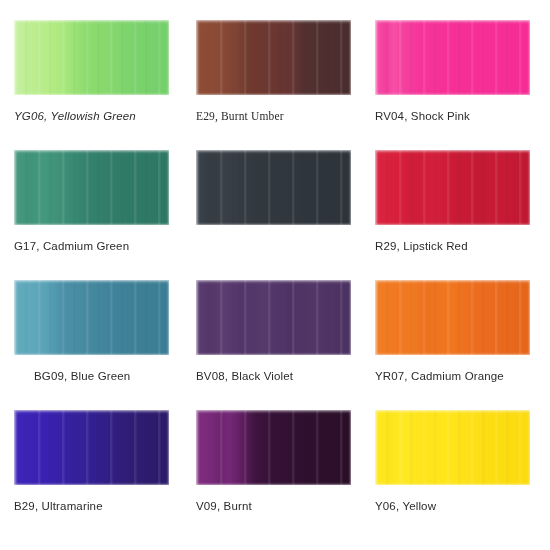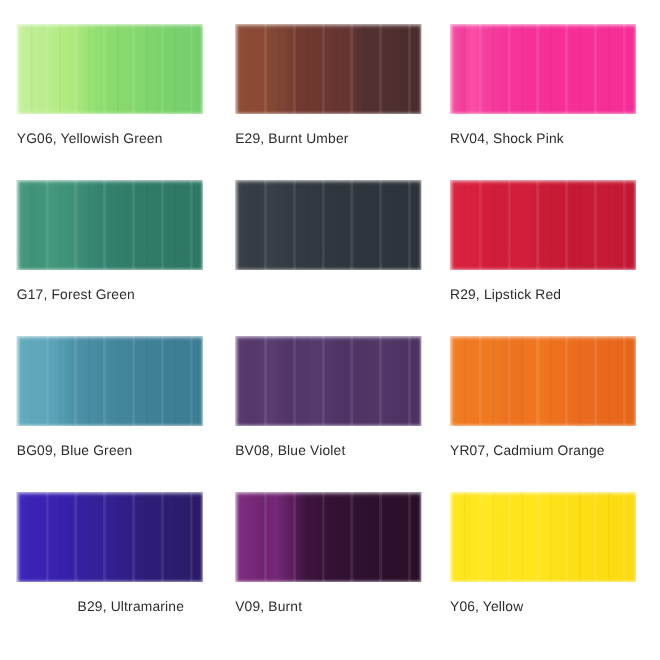--- a/index.html
+++ b/index.html
@@ -102,48 +102,48 @@
 
 <div id="swatch-chart" style="background: rgb(255, 255, 255);">
   <div class="grid">
 
     <div class="cell">
       <div class="swatch-wrap">
         <div class="swatch" style="background-image: linear-gradient(90deg, rgb(198, 240, 160) 0%, rgb(189, 238, 146) 10%, rgb(180, 236, 132) 24%, rgb(169, 232, 124) 32%, rgb(141, 220, 111) 46%, rgb(133, 216, 109) 62%, rgb(122, 210, 108) 80%, rgb(116, 207, 107) 100%);">
           <div class="streaks"></div>
         </div>
       </div>
-      <div class="label" style="color: rgb(43, 43, 43);">YG06, Yellowish Green</div>
+      <div class="label" style="color: rgb(43, 43, 43); font-style: italic;">YG06, Yellowish Green</div>
     </div>
 
     <div class="cell">
       <div class="swatch-wrap">
         <div class="swatch" style="background-image: linear-gradient(90deg, rgb(143, 76, 54) 0%, rgb(139, 74, 53) 14%, rgb(126, 68, 52) 26%, rgb(113, 58, 47) 33%, rgb(107, 55, 48) 48%, rgb(100, 52, 51) 62%, rgb(83, 48, 48) 70%, rgb(78, 46, 46) 86%, rgb(74, 44, 45) 100%);">
           <div class="streaks"></div>
         </div>
       </div>
-      <div class="label" style="color: rgb(43, 43, 43);">E29, Burnt Umber</div>
+      <div class="label" style="color: rgb(43, 43, 43); font-family: Liberation Serif, serif;">E29, Burnt Umber</div>
     </div>
 
     <div class="cell">
       <div class="swatch-wrap">
         <div class="swatch" style="background-image: linear-gradient(90deg, rgb(247, 79, 166) 0%, rgb(243, 61, 157) 7%, rgb(248, 79, 166) 12%, rgb(244, 64, 159) 19%, rgb(246, 53, 154) 28%, rgb(245, 47, 150) 52%, rgb(246, 47, 151) 78%, rgb(245, 44, 149) 100%);">
           <div class="streaks"></div>
         </div>
       </div>
       <div class="label" style="color: rgb(43, 43, 43);">RV04, Shock Pink</div>
     </div>
 
     <div class="cell">
       <div class="swatch-wrap">
         <div class="swatch" style="background-image: linear-gradient(90deg, rgb(72, 154, 128) 0%, rgb(63, 147, 120) 10%, rgb(68, 152, 125) 18%, rgb(62, 145, 119) 30%, rgb(53, 132, 112) 44%, rgb(49, 125, 105) 60%, rgb(47, 122, 102) 78%, rgb(45, 119, 100) 100%);">
           <div class="streaks"></div>
         </div>
       </div>
-      <div class="label" style="color: rgb(43, 43, 43);">G17, Forest Green</div>
+      <div class="label" style="color: rgb(43, 43, 43);">G17, Cadmium Green</div>
     </div>
 
     <div class="cell">
       <div class="swatch-wrap">
         <div class="swatch" style="background-image: linear-gradient(90deg, rgb(58, 65, 73) 0%, rgb(52, 59, 66) 12%, rgb(57, 64, 71) 18%, rgb(51, 58, 65) 30%, rgb(48, 55, 62) 50%, rgb(46, 53, 60) 72%, rgb(44, 51, 58) 100%);">
           <div class="streaks"></div>
         </div>
       </div>
     </div>
 
@@ -155,48 +155,48 @@
       </div>
       <div class="label" style="color: rgb(43, 43, 43);">R29, Lipstick Red</div>
     </div>
 
     <div class="cell">
       <div class="swatch-wrap">
         <div class="swatch" style="background-image: linear-gradient(90deg, rgb(98, 171, 190) 0%, rgb(95, 168, 188) 12%, rgb(87, 160, 182) 22%, rgb(74, 144, 166) 32%, rgb(69, 137, 159) 48%, rgb(64, 131, 154) 62%, rgb(61, 128, 150) 78%, rgb(59, 125, 148) 100%);">
           <div class="streaks"></div>
         </div>
       </div>
-      <div class="label" style="color: rgb(43, 43, 43);">BG09, Blue Green</div>
+      <div class="label" style="color: rgb(43, 43, 43); margin-left: 20px;">BG09, Blue Green</div>
     </div>
 
     <div class="cell">
       <div class="swatch-wrap">
         <div class="swatch" style="background-image: linear-gradient(90deg, rgb(90, 59, 112) 0%, rgb(85, 55, 106) 10%, rgb(91, 61, 114) 18%, rgb(81, 52, 104) 30%, rgb(86, 58, 110) 44%, rgb(78, 50, 100) 60%, rgb(82, 54, 104) 76%, rgb(75, 48, 97) 100%);">
           <div class="streaks"></div>
         </div>
       </div>
-      <div class="label" style="color: rgb(43, 43, 43);">BV08, Blue Violet</div>
+      <div class="label" style="color: rgb(43, 43, 43);">BV08, Black Violet</div>
     </div>
 
     <div class="cell">
       <div class="swatch-wrap">
         <div class="swatch" style="background-image: linear-gradient(90deg, rgb(241, 125, 36) 0%, rgb(240, 120, 32) 14%, rgb(239, 122, 34) 24%, rgb(237, 113, 31) 32%, rgb(240, 119, 31) 48%, rgb(236, 109, 30) 64%, rgb(233, 106, 30) 80%, rgb(229, 102, 25) 100%);">
           <div class="streaks"></div>
         </div>
       </div>
       <div class="label" style="color: rgb(43, 43, 43);">YR07, Cadmium Orange</div>
     </div>
 
     <div class="cell">
       <div class="swatch-wrap">
         <div class="swatch" style="background-image: linear-gradient(90deg, rgb(63, 38, 187) 0%, rgb(59, 34, 180) 12%, rgb(58, 33, 176) 22%, rgb(54, 32, 163) 32%, rgb(52, 32, 150) 46%, rgb(49, 30, 134) 60%, rgb(47, 29, 120) 72%, rgb(45, 28, 110) 86%, rgb(43, 26, 104) 100%);">
           <div class="streaks"></div>
         </div>
       </div>
-      <div class="label" style="color: rgb(43, 43, 43); text-align: center;">B29, Ultramarine</div>
+      <div class="label" style="color: rgb(43, 43, 43);">B29, Ultramarine</div>
     </div>
 
     <div class="cell">
       <div class="swatch-wrap">
         <div class="swatch" style="background-image: linear-gradient(90deg, rgb(126, 45, 126) 0%, rgb(123, 42, 123) 8%, rgb(110, 36, 112) 16%, rgb(118, 40, 120) 22%, rgb(92, 29, 94) 30%, rgb(63, 20, 64) 38%, rgb(53, 17, 54) 50%, rgb(48, 16, 48) 66%, rgb(45, 15, 43) 84%, rgb(42, 14, 41) 100%);">
           <div class="streaks"></div>
         </div>
       </div>
       <div class="label" style="color: rgb(43, 43, 43);">V09, Burnt</div>
     </div>

